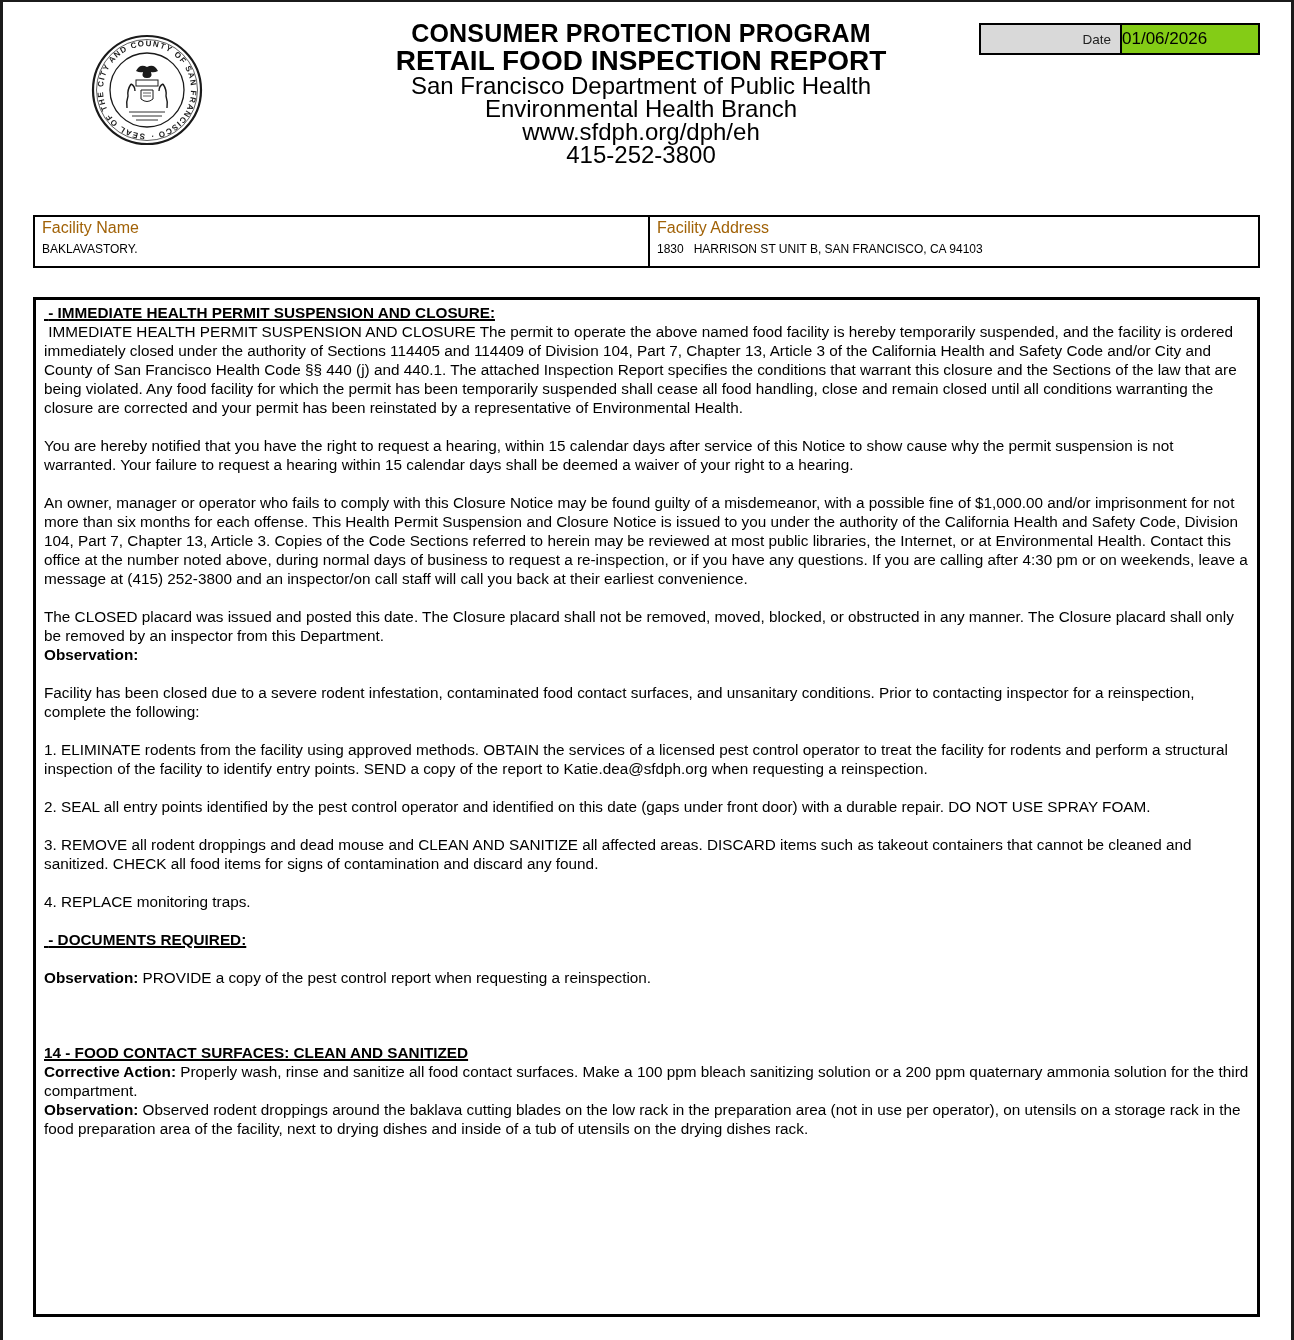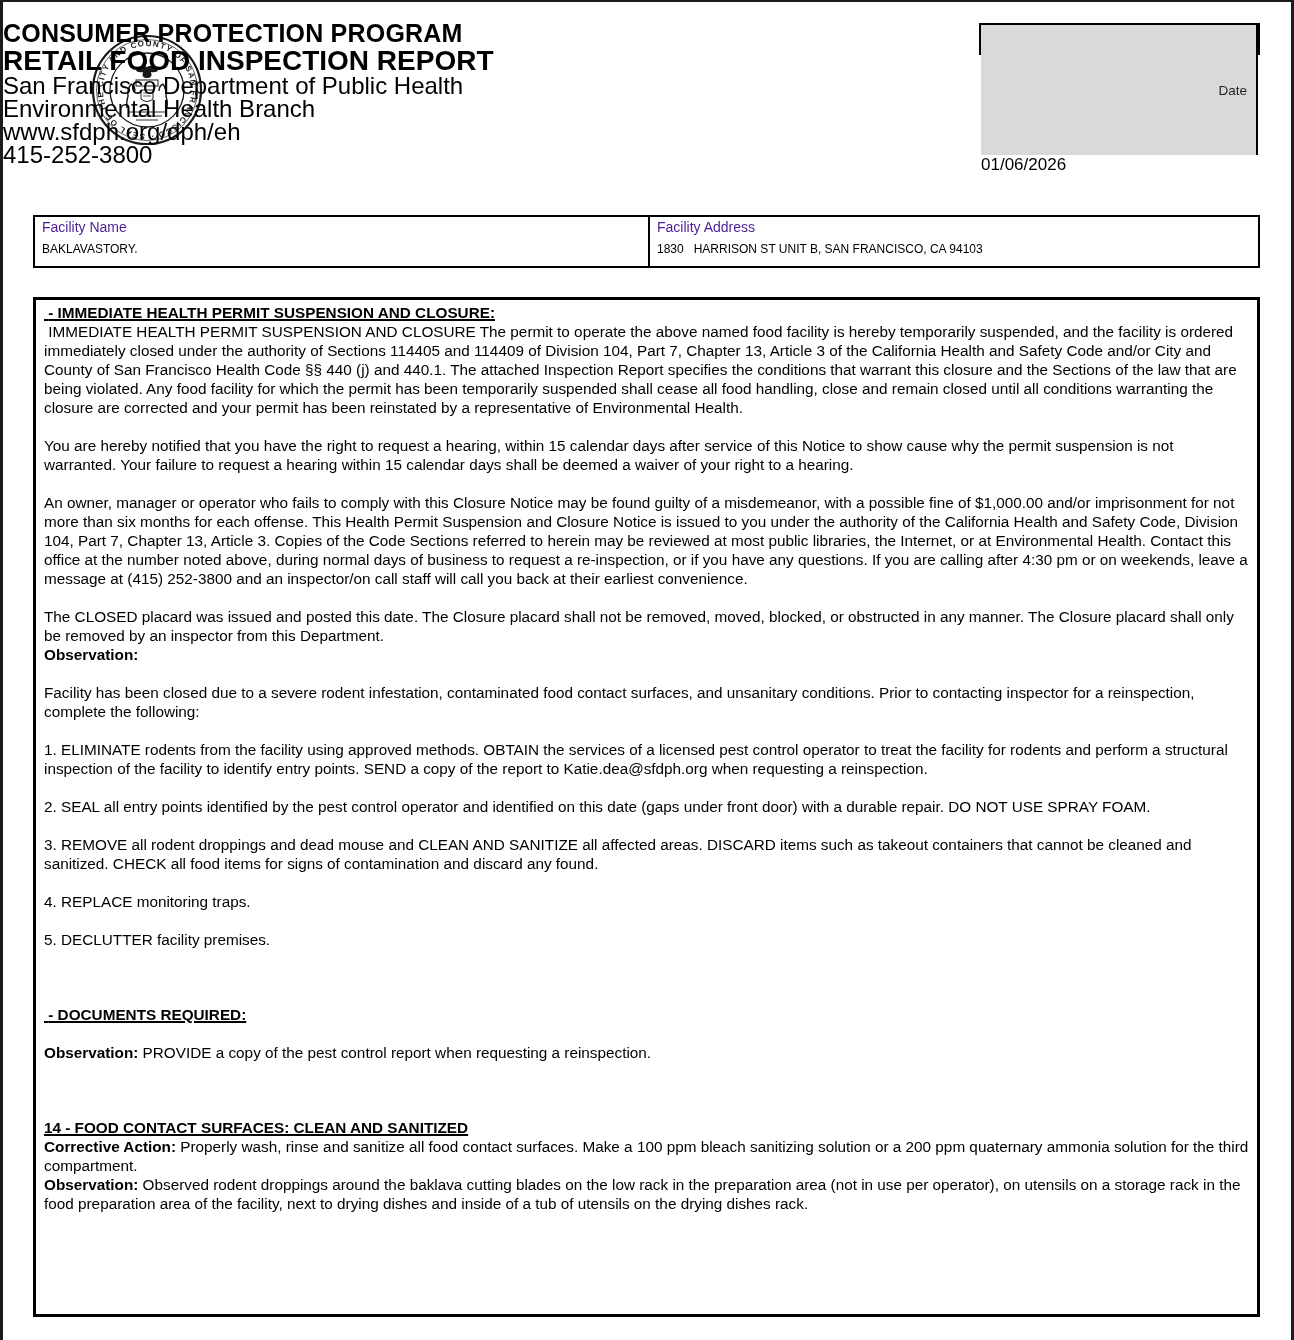--- a/index.html
+++ b/index.html
@@ -10,43 +10,43 @@
     border-top:2px solid #1b1b1b;
     border-left:3px solid #1b1b1b;
     border-right:3px solid #1b1b1b;
     box-sizing:border-box;
     font-family:"Liberation Sans", sans-serif;
     color:#000;
     overflow:hidden;
   }
   
   .seal{position:absolute;left:88px;top:28px;width:112px;height:120px;}
-  .titles{position:absolute;left:0;right:12px;top:16px;}
+  .titles{position:absolute;left:0;right:12px;top:16px;text-align:center;}
   .title1{font-size:25px;font-weight:bold;line-height:30px;letter-spacing:0.2px;}
   .title2{font-size:28px;font-weight:bold;line-height:26px;}
   .subtitle{font-size:24px;line-height:23px;}
   .datebox{
     position:absolute;top:21px;right:31px;width:277px;height:28px;
-    border:2px solid #000;display:flex;box-sizing:content-box;background:#fca5a5;flex-direction:column;
+    border:2px solid #000;display:flex;box-sizing:content-box;background:#84cc16;
   }
   .date-label-cell{
     flex:0 0 130px;background:#d9d9d9;border-right:2px solid #000;
     display:flex;align-items:center;justify-content:flex-end;
     padding-right:9px;font-size:13.5px;color:#222;
   }
   .date-value-cell{flex:1;display:flex;align-items:center;font-size:17px;}
   
   .facility{
     position:absolute;top:213px;left:30px;right:31px;height:53px;
     border:2px solid #000;display:flex;box-sizing:border-box;
   }
   .fcell{padding:3px 7px;box-sizing:border-box;}
   .fcell.name{flex:0 0 615px;border-right:2px solid #000;}
   .fcell.address{flex:1;}
-  .flabel{font-size:14px;color:#4c1d95;line-height:15px;}
+  .flabel{font-size:16px;color:#a16207;line-height:15px;}
   .fvalue{font-size:12px;line-height:22px;margin-top:3px;white-space:pre-wrap;}
   
   .mainbox{
     position:absolute;top:295px;left:30px;right:31px;height:1020px;
     border:3px solid #000;box-sizing:border-box;
     padding:3px 8px 0 8px;
     font-size:15.3px;line-height:19px;
     overflow:hidden;
   }
   .sec-heading{
@@ -117,21 +117,20 @@
     <p class="para mb1"> IMMEDIATE HEALTH PERMIT SUSPENSION AND CLOSURE The permit to operate the above named food facility is hereby temporarily suspended, and the facility is ordered immediately closed under the authority of Sections 114405 and 114409 of Division 104, Part 7, Chapter 13, Article 3 of the California Health and Safety Code and/or City and County of San Francisco Health Code §§ 440 (j) and 440.1. The attached Inspection Report specifies the conditions that warrant this closure and the Sections of the law that are being violated. Any food facility for which the permit has been temporarily suspended shall cease all food handling, close and remain closed until all conditions warranting the closure are corrected and your permit has been reinstated by a representative of Environmental Health.</p>
     <p class="para mb1">You are hereby notified that you have the right to request a hearing, within 15 calendar days after service of this Notice to show cause why the permit suspension is not warranted. Your failure to request a hearing within 15 calendar days shall be deemed a waiver of your right to a hearing.</p>
     <p class="para mb1">An owner, manager or operator who fails to comply with this Closure Notice may be found guilty of a misdemeanor, with a possible fine of $1,000.00 and/or imprisonment for not more than six months for each offense. This Health Permit Suspension and Closure Notice is issued to you under the authority of the California Health and Safety Code, Division 104, Part 7, Chapter 13, Article 3. Copies of the Code Sections referred to herein may be reviewed at most public libraries, the Internet, or at Environmental Health. Contact this office at the number noted above, during normal days of business to request a re-inspection, or if you have any questions. If you are calling after 4:30 pm or on weekends, leave a message at (415) 252-3800 and an inspector/on call staff will call you back at their earliest convenience.</p>
     <p class="para mb0">The CLOSED placard was issued and posted this date. The Closure placard shall not be removed, moved, blocked, or obstructed in any manner. The Closure placard shall only be removed by an inspector from this Department.</p>
     <p class="para bold mb1">Observation:</p>
     <p class="para mb1">Facility has been closed due to a severe rodent infestation, contaminated food contact surfaces, and unsanitary conditions. Prior to contacting inspector for a reinspection, complete the following:</p>
     <p class="para mb1">1. ELIMINATE rodents from the facility using approved methods. OBTAIN the services of a licensed pest control operator to treat the facility for rodents and perform a structural inspection of the facility to identify entry points. SEND a copy of the report to Katie.dea@sfdph.org when requesting a reinspection.</p>
     <p class="para mb1">2. SEAL all entry points identified by the pest control operator and identified on this date (gaps under front door) with a durable repair. DO NOT USE SPRAY FOAM.</p>
     <p class="para mb1">3. REMOVE all rodent droppings and dead mouse and CLEAN AND SANITIZE all affected areas. DISCARD items such as takeout containers that cannot be cleaned and sanitized. CHECK all food items for signs of contamination and discard any found.</p>
     <p class="para mb1">4. REPLACE monitoring traps.</p>
-    <p class="para mb3">5. DECLUTTER facility premises.</p>
 
     <div class="sec-heading mb1"> - DOCUMENTS REQUIRED:</div>
     <p class="para mb3"><span class="bold">Observation:</span> <span>PROVIDE a copy of the pest control report when requesting a reinspection.</span></p>
 
     <div class="sec-heading mb0">14 - FOOD CONTACT SURFACES: CLEAN AND SANITIZED</div>
     <p class="para mb0"><span class="bold">Corrective Action:</span> <span>Properly wash, rinse and sanitize all food contact surfaces. Make a 100 ppm bleach sanitizing solution or a 200 ppm quaternary ammonia solution for the third compartment.</span></p>
     <p class="para mb0"><span class="bold">Observation:</span> <span>Observed rodent droppings around the baklava cutting blades on the low rack in the preparation area (not in use per operator), on utensils on a storage rack in the food preparation area of the facility, next to drying dishes and inside of a tub of utensils on the drying dishes rack.</span></p>
 
   </div>
 

